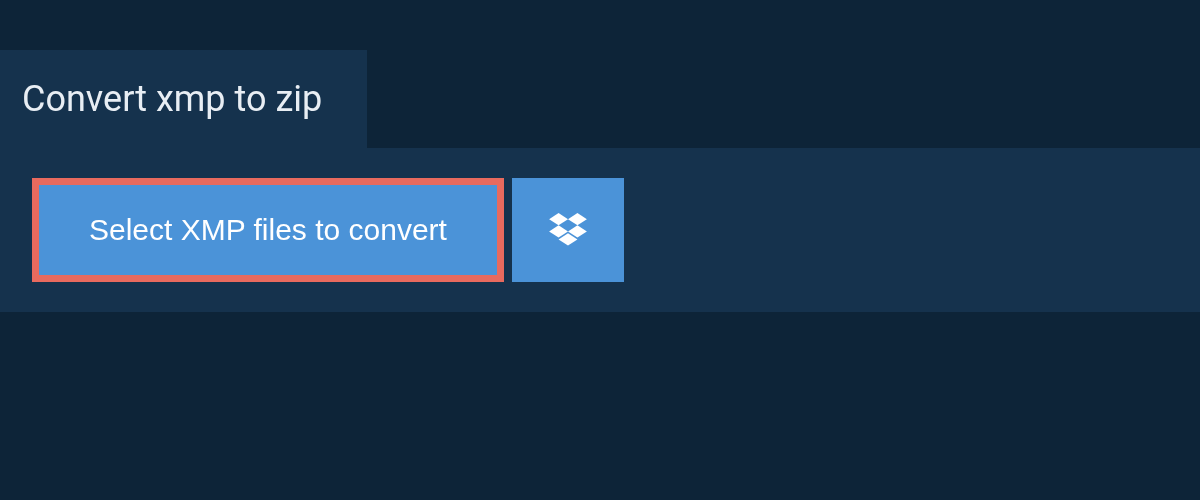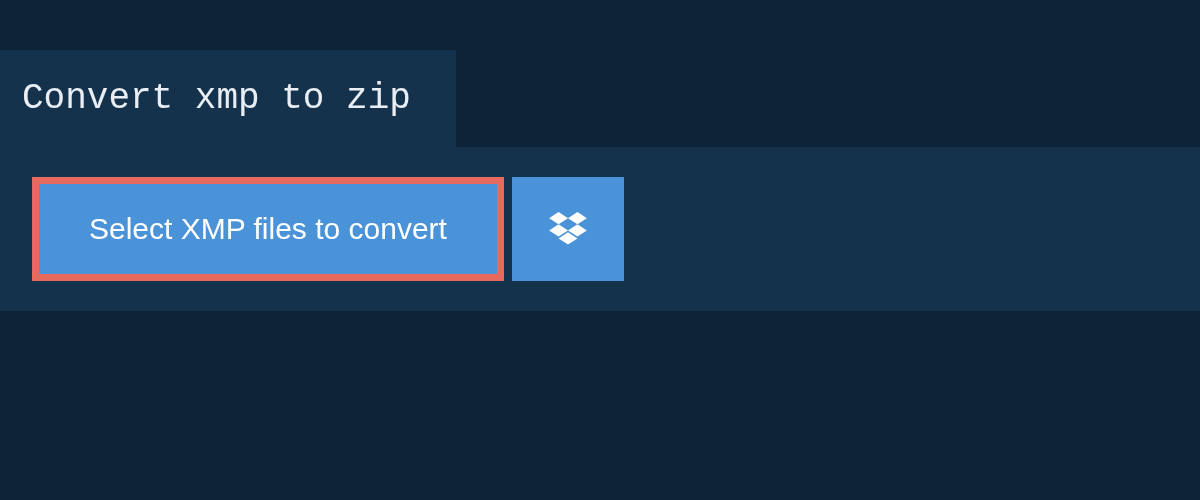--- a/index.html
+++ b/index.html
@@ -17,21 +17,20 @@
     .header-tab {
       background: #15324d;
       display: inline-block;
       padding: 28px 45px 28px 22px;
       margin-top: 50px;
     }
     .header-title {
       color: #e8eef4;
       font-size: 36px;
       font-weight: 400;
-      font-family: Liberation Mono, monospace;
     }
     .button-row {
       background: #15324d;
       padding: 30px 32px;
       display: flex;
       gap: 8px;
       align-items: stretch;
     }
     .select-button-wrapper {
       border: 7px solid #e86a5e;

